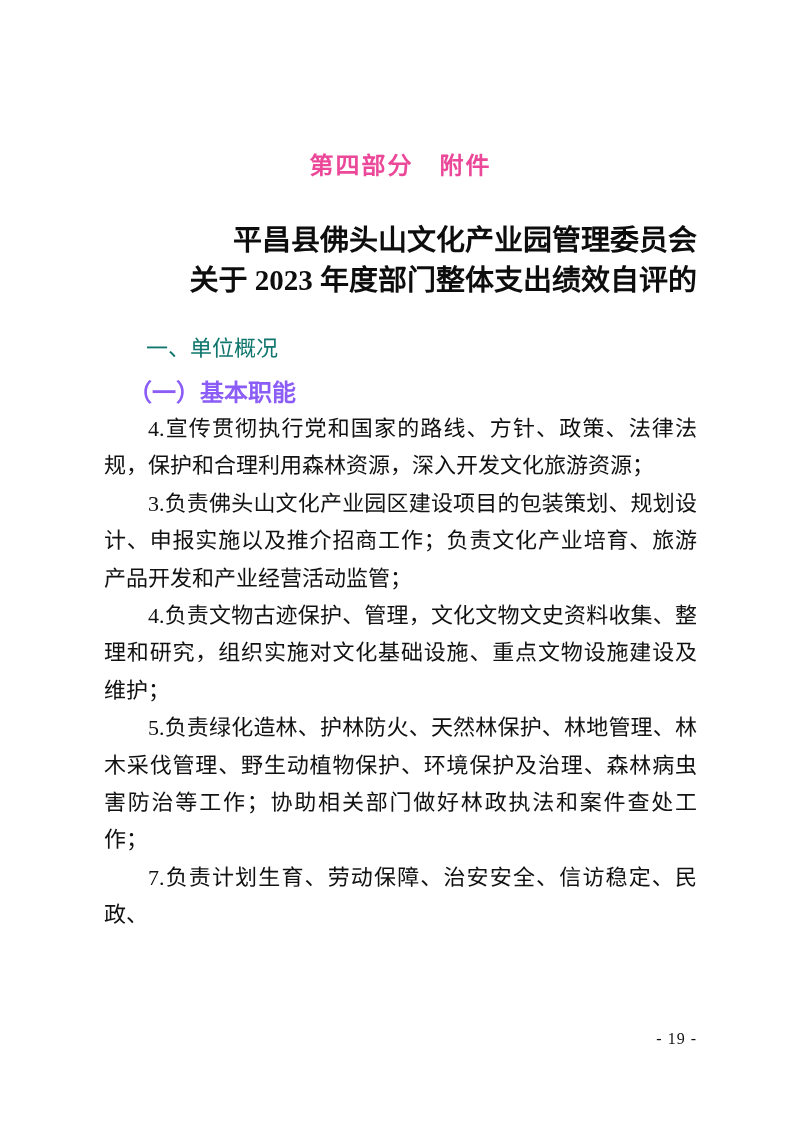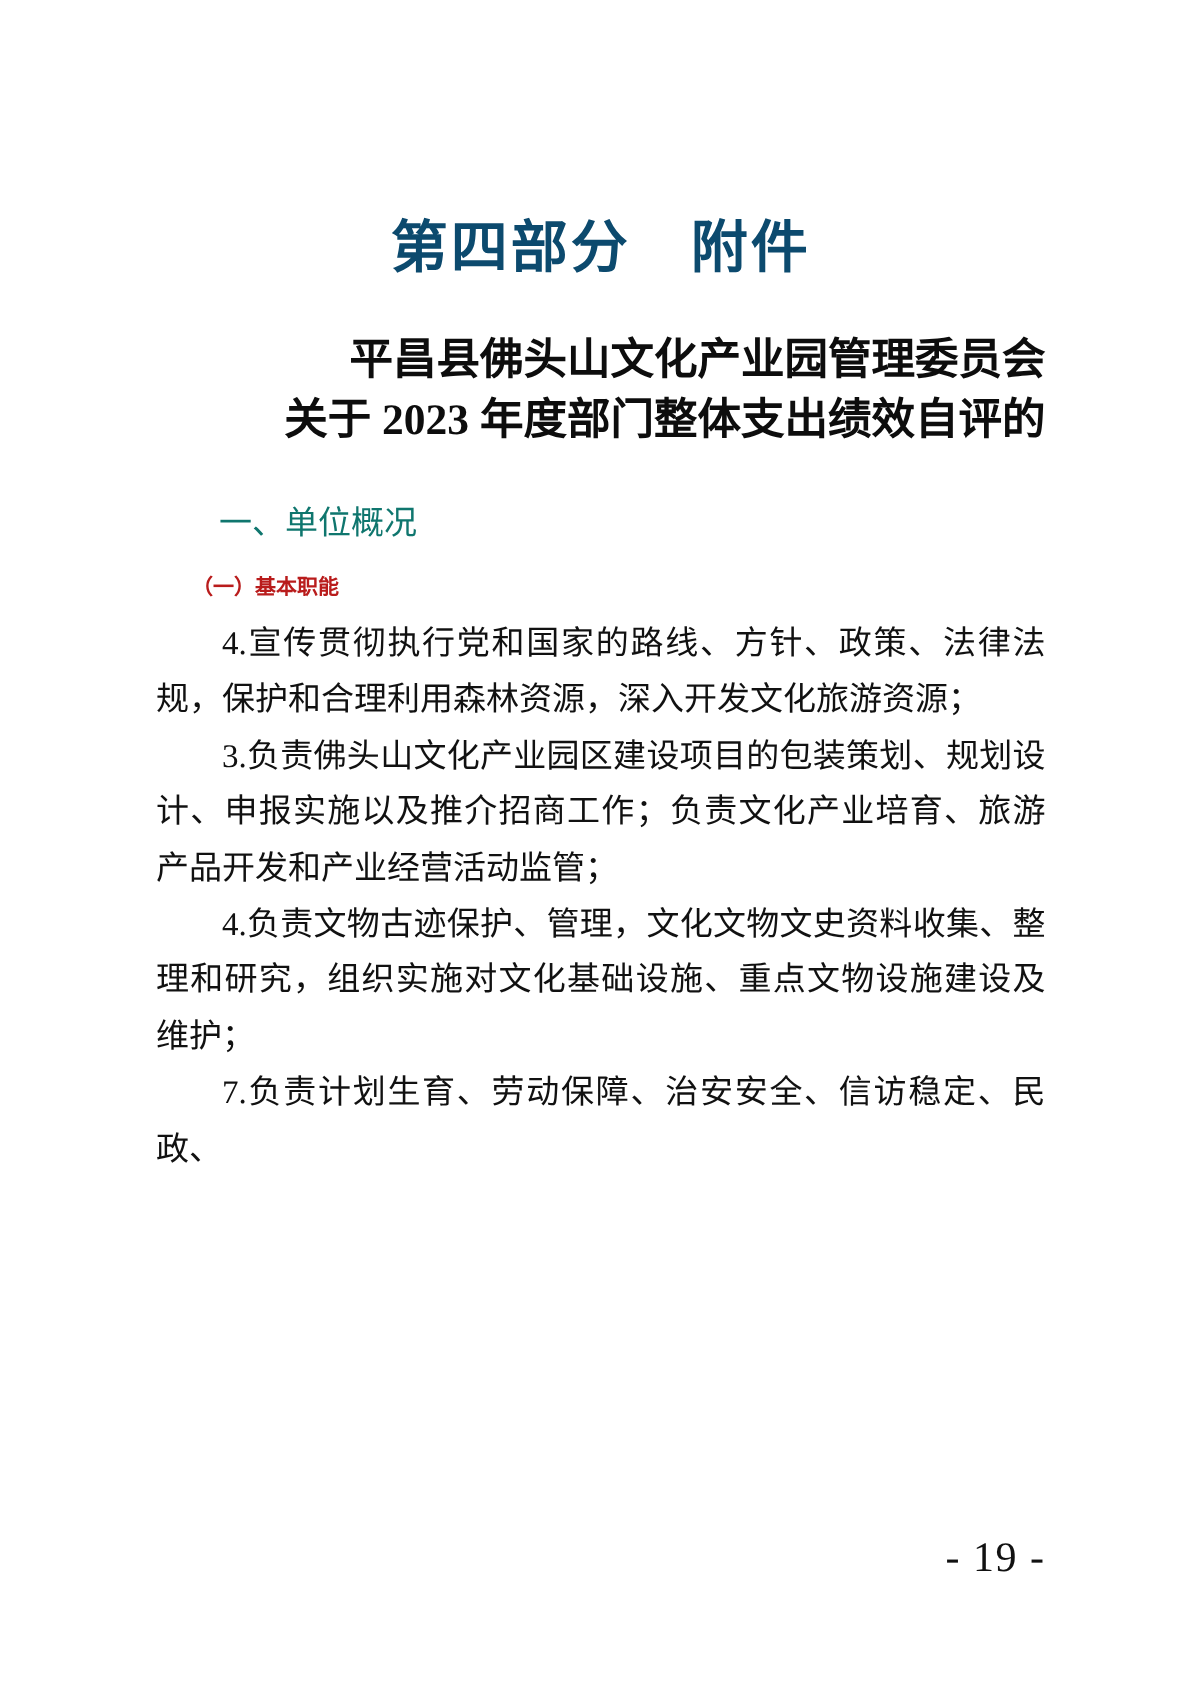--- a/index.html
+++ b/index.html
@@ -18,24 +18,24 @@
   }
   .doc {
     padding: 0 96px 0 104px;
   }
   
   .part-heading {
     margin: 148px 0 0 0;
     text-align: center;
     font-family: "Liberation Sans", sans-serif;
     font-weight: 700;
-    font-size: 38px;
+    font-size: 24px;
     line-height: 36px;
     letter-spacing: 2px;
-    color: #0c4a6e;
+    color: #ec4899;
   }
   
   .report-title {
     margin: 36px 0 0 0;
     text-align: right;
     font-family: "Liberation Serif", serif;
     font-weight: 700;
     font-size: 29px;
     line-height: 40px;
     color: #0d0d0d;
@@ -49,24 +49,24 @@
     font-size: 22px;
     line-height: 26px;
     text-indent: 42px;
     color: #0f766e;
   }
   
   .subsection-heading {
     margin: 18px 0 0 0;
     font-family: "Liberation Serif", serif;
     font-weight: 700;
-    font-size: 14px;
+    font-size: 24px;
     line-height: 26px;
     text-indent: 24px;
-    color: #b91c1c;
+    color: #8b5cf6;
   }
   
   .body-text {
     margin-top: 4px;
   }
   .body-text p {
     margin: 0;
     font-family: "Liberation Serif", serif;
     font-size: 22px;
     line-height: 37.4px;
@@ -74,21 +74,21 @@
     text-justify: inter-ideograph;
     text-indent: 44px;
     color: #111111;
     word-break: break-all;
   }
   .page-number {
     position: absolute;
     top: 1026px;
     right: 96px;
     font-family: "Liberation Serif", serif;
-    font-size: 28px;
+    font-size: 16px;
     line-height: 26px;
     color: #111111;
     letter-spacing: 1px;
   }
 </style>
 </head>
 <body>
 
 <div class="page">
   <div class="doc">
@@ -101,19 +101,20 @@
     </div>
 
     <div class="section-heading">一、单位概况</div>
 
     <div class="subsection-heading">（一）基本职能</div>
 
     <div class="body-text">
       <p>4.宣传贯彻执行党和国家的路线、方针、政策、法律法规，保护和合理利用森林资源，深入开发文化旅游资源；</p>
       <p>3.负责佛头山文化产业园区建设项目的包装策划、规划设计、申报实施以及推介招商工作；负责文化产业培育、旅游产品开发和产业经营活动监管；</p>
       <p>4.负责文物古迹保护、管理，文化文物文史资料收集、整理和研究，组织实施对文化基础设施、重点文物设施建设及维护；</p>
+      <p>5.负责绿化造林、护林防火、天然林保护、林地管理、林木采伐管理、野生动植物保护、环境保护及治理、森林病虫害防治等工作；协助相关部门做好林政执法和案件查处工作；</p>
       <p>7.负责计划生育、劳动保障、治安安全、信访稳定、民政、</p>
     </div>
 
   </div>
 
   <div class="page-number">- 19 -</div>
 </div>
 
 </body></html>

